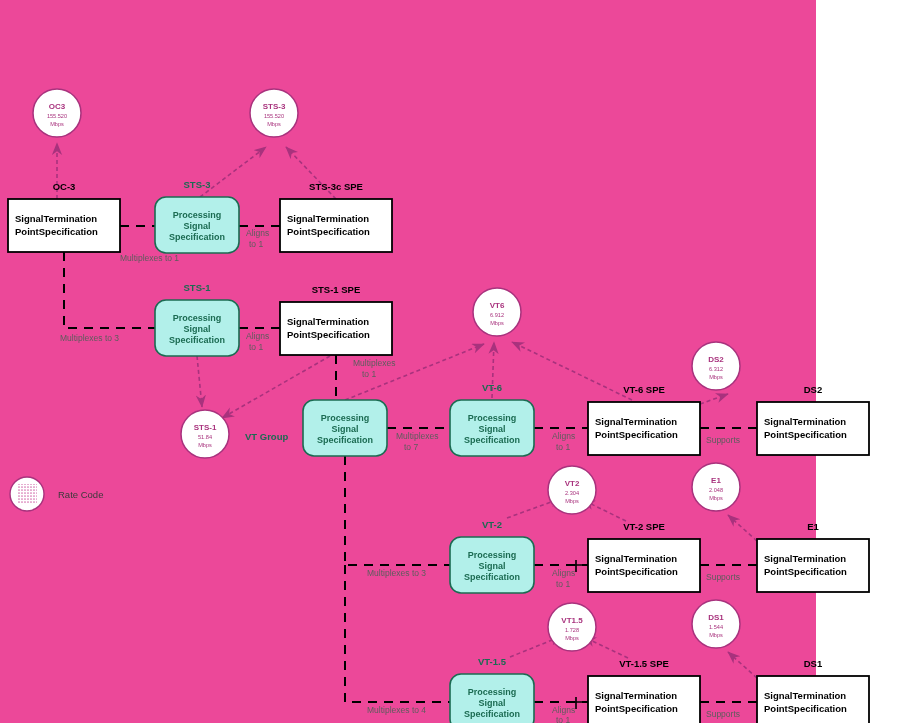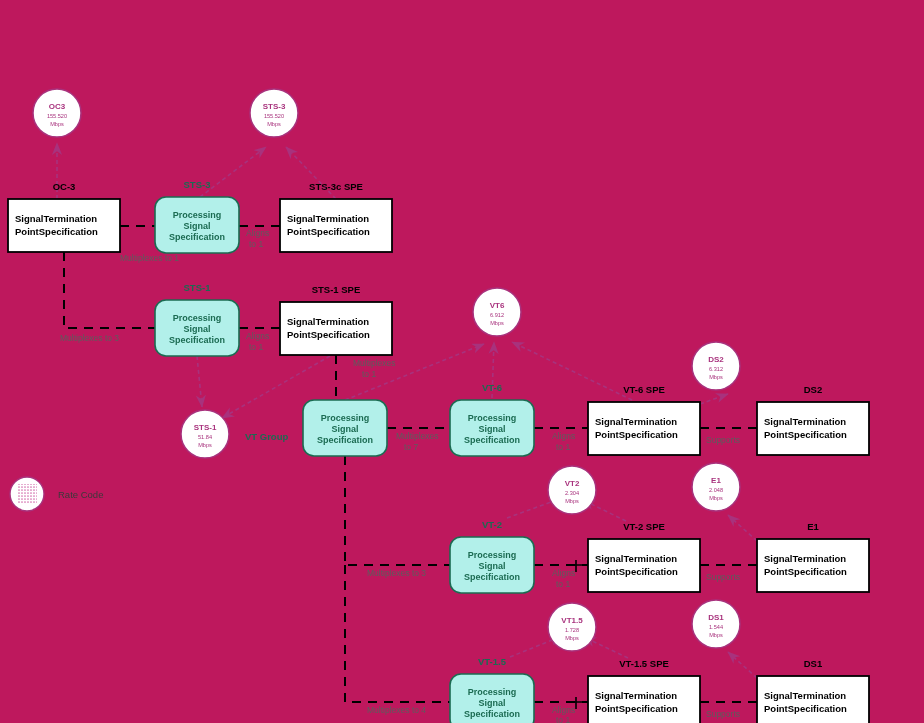--- a/index.html
+++ b/index.html
@@ -1,18 +1,18 @@
 <!DOCTYPE html>
 <html><head>
 <meta charset="utf-8">
 <style>
   html,body{margin:0;padding:0;background:#ffffff;}
   body{width:924px;height:723px;overflow:hidden;
        font-family:"Liberation Sans","DejaVu Sans",sans-serif;}
-  #stage{position:relative;width:924px;height:723px;background:#be185d;}
+  #stage{position:relative;width:816px;height:723px;background:#ec4899;}
   svg{position:absolute;left:0;top:0;width:924px;height:723px;}
   .ttl-black{font:bold 9.5px "Liberation Sans",sans-serif;fill:#000;}
   .ttl-green{font:bold 9.5px "Liberation Sans",sans-serif;fill:#1b6b52;}
   .box-black{font:bold 9.5px "Liberation Sans",sans-serif;fill:#000;}
   .box-green{font:bold 9px "Liberation Sans",sans-serif;fill:#1b6b52;}
   .edge-lbl{font:8.5px "Liberation Sans",sans-serif;fill:#5d5d5d;}
   .circ-name{font:bold 8px "Liberation Sans",sans-serif;fill:#a8327d;}
   .circ-rate{font:5.6px "Liberation Sans",sans-serif;fill:#a8327d;}
   .legend-lbl{font:9.5px "Liberation Sans",sans-serif;fill:#3a3a3a;}
 </style>

